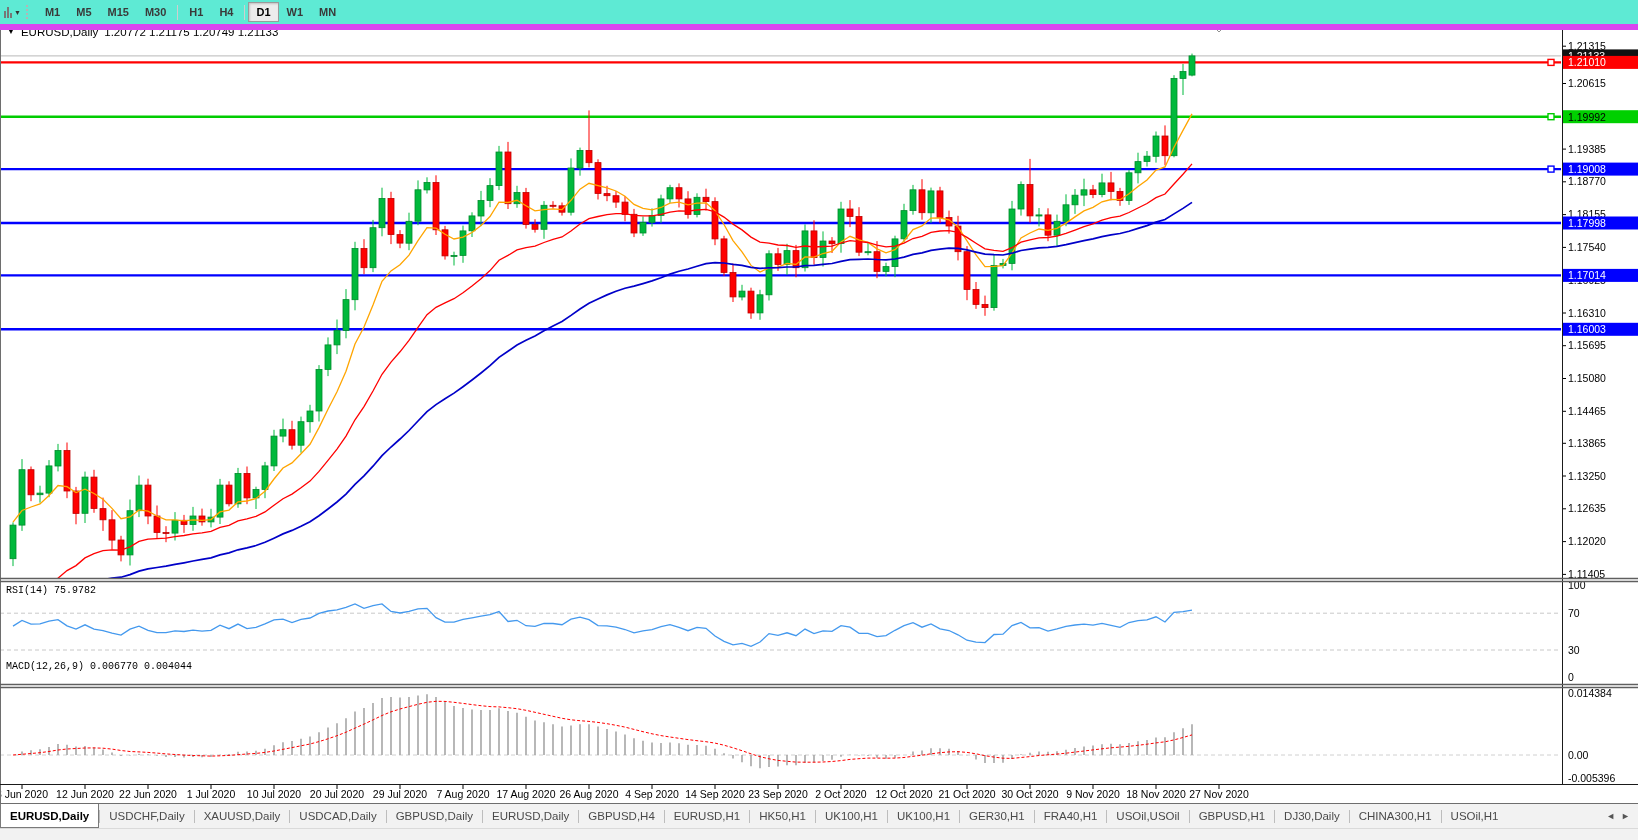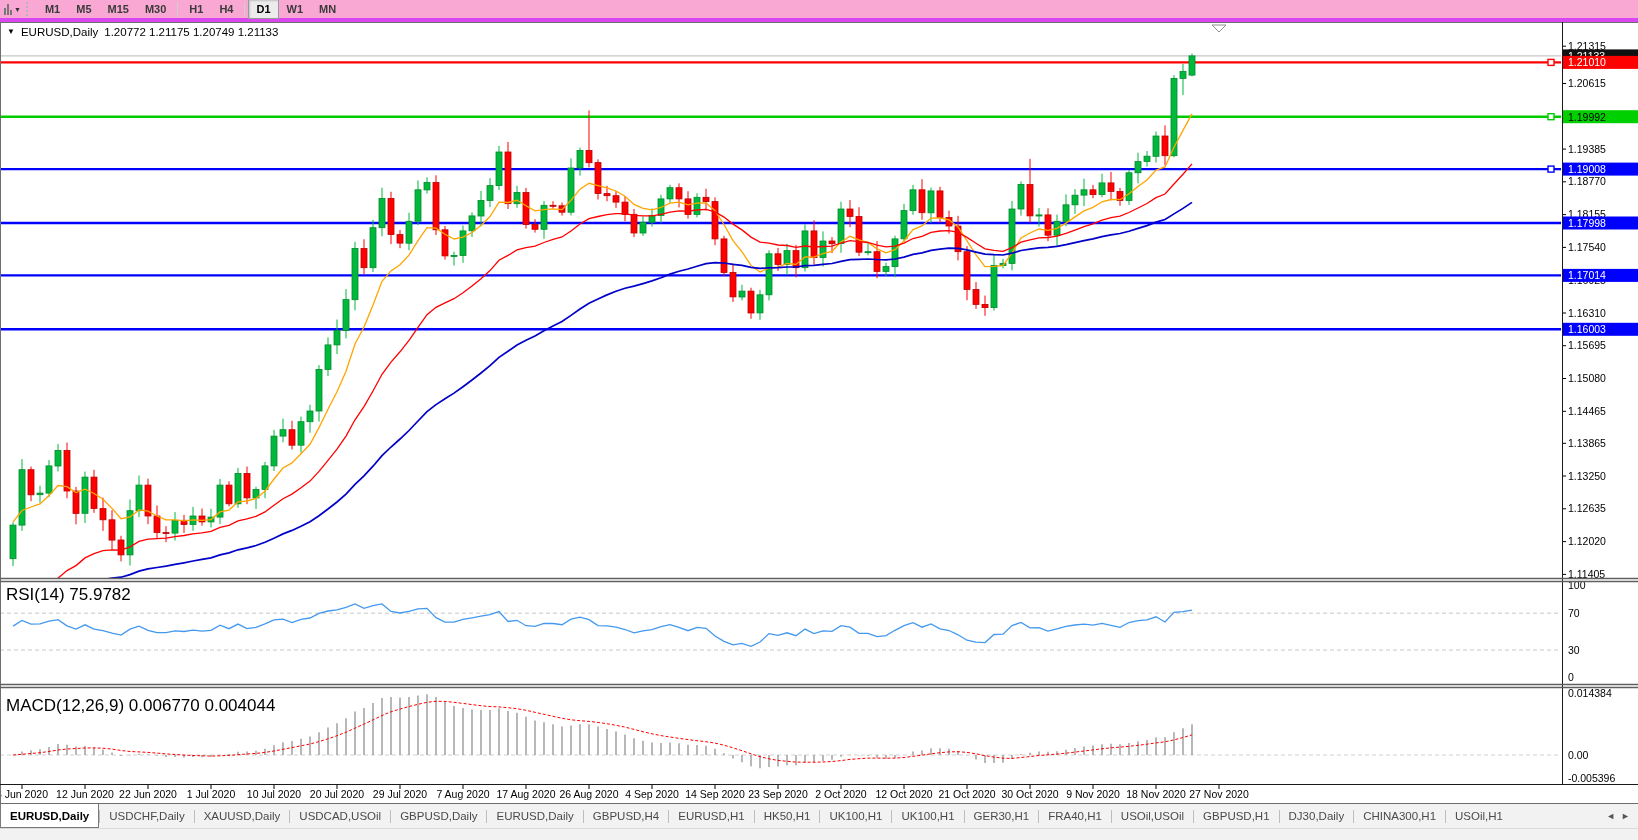--- a/index.html
+++ b/index.html
@@ -1,36 +1,36 @@
 <!DOCTYPE html>
 <html><head>
 <meta charset="utf-8">
 <style>
   html,body{margin:0;padding:0;}
   body{width:1638px;height:840px;position:relative;overflow:hidden;background:#fff;
        font-family:"Liberation Sans",sans-serif;-webkit-font-smoothing:antialiased;}
   
-  .toolbar{position:absolute;left:0;top:0;width:1638px;height:22px;background:#f9a8d4;
-           border-bottom:4px solid #d946ef;display:flex;align-items:center;padding-left:4px;
+  .toolbar{position:absolute;left:0;top:0;width:1638px;height:30px;background:#5eead4;
+           border-bottom:6px solid #d946ef;display:flex;align-items:center;padding-left:4px;
            box-sizing:border-box;z-index:5;}
   .tool-icon{display:flex;align-items:center;gap:2px;margin-right:2px;}
   .tool-icon .bars{display:inline-flex;align-items:flex-end;gap:1px;height:12px;}
   .tool-icon .bars i{display:block;width:2px;background:#777;}
   .tool-icon .caret{font-size:7px;color:#333;}
   .grip{width:4px;height:14px;border-left:2px dotted #b5b5b5;margin:0 5px 0 3px;}
   .tfsep{width:1px;height:15px;background:#cfcfcf;margin:0 3px;}
   .tf{height:18px;padding:0 7px;font:700 11px "Liberation Sans",sans-serif;color:#3a3a3a;
       background:transparent;border:1px solid transparent;display:flex;align-items:center;}
   .tf.active{background:#ececec;border:1px solid #9a9a9a;box-shadow:inset 1px 1px 2px rgba(0,0,0,.18);color:#000;}
   
   #chart-svg{position:absolute;left:0;top:0;}
   .ovl{position:absolute;color:#000;white-space:nowrap;z-index:3;}
   .chart-title{left:7px;top:26px;font-size:11.5px;display:flex;align-items:center;gap:6px;}
   .chart-title .tri{font-size:8px;position:relative;top:-1px;}
-  .ind-label{left:6px;font-size:17px;}
+  .ind-label{left:6px;font-size:10px;font-family:Liberation Mono, monospace;}
   
   .tabbar{position:absolute;left:0;top:803px;width:1638px;height:25px;background:#f2f2f2;
           border-top:1px solid #6e6e6e;display:flex;align-items:stretch;box-sizing:border-box;
           font-size:11.5px;z-index:5;}
   .tabs{display:flex;align-items:stretch;flex:1;overflow:hidden;}
   .tab{display:flex;align-items:center;padding:0 9px;color:#4a4a4a;white-space:nowrap;}
   .tab.active{background:#fff;border:1px solid #7a7a7a;border-top:none;font-weight:700;color:#000;}
   .tabsep{width:1px;height:13px;background:#bdbdbd;align-self:center;}
   .tab-arrows{display:flex;align-items:center;gap:6px;padding:0 8px;margin-left:auto;}
   .tab-arrows span{font-size:9px;color:#555;}
@@ -628,34 +628,34 @@
   <span class="tri">▼</span>
   <span>EURUSD,Daily</span>
   <span>1.20772 1.21175 1.20749 1.21133</span>
 </div>
 
 <div class="ovl ind-label" style="top:585px;">
   <span>RSI(14)</span>
   <span>75.9782</span>
 </div>
 
-<div class="ovl ind-label" style="top:696px;">
+<div class="ovl ind-label" style="top:661px;">
   <span>MACD(12,26,9)</span>
   <span>0.006770 0.004044</span>
 </div>
 
 <div class="tabbar">
   <div class="tabs" id="tabs">
       <div class="tab active">EURUSD,Daily</div>
       <span class="tabsep"></span>
       <div class="tab">USDCHF,Daily</div>
       <span class="tabsep"></span>
       <div class="tab">XAUUSD,Daily</div>
       <span class="tabsep"></span>
-      <div class="tab">USDCAD,USOil</div>
+      <div class="tab">USDCAD,Daily</div>
       <span class="tabsep"></span>
       <div class="tab">GBPUSD,Daily</div>
       <span class="tabsep"></span>
       <div class="tab">EURUSD,Daily</div>
       <span class="tabsep"></span>
       <div class="tab">GBPUSD,H4</div>
       <span class="tabsep"></span>
       <div class="tab">EURUSD,H1</div>
       <span class="tabsep"></span>
       <div class="tab">HK50,H1</div>

